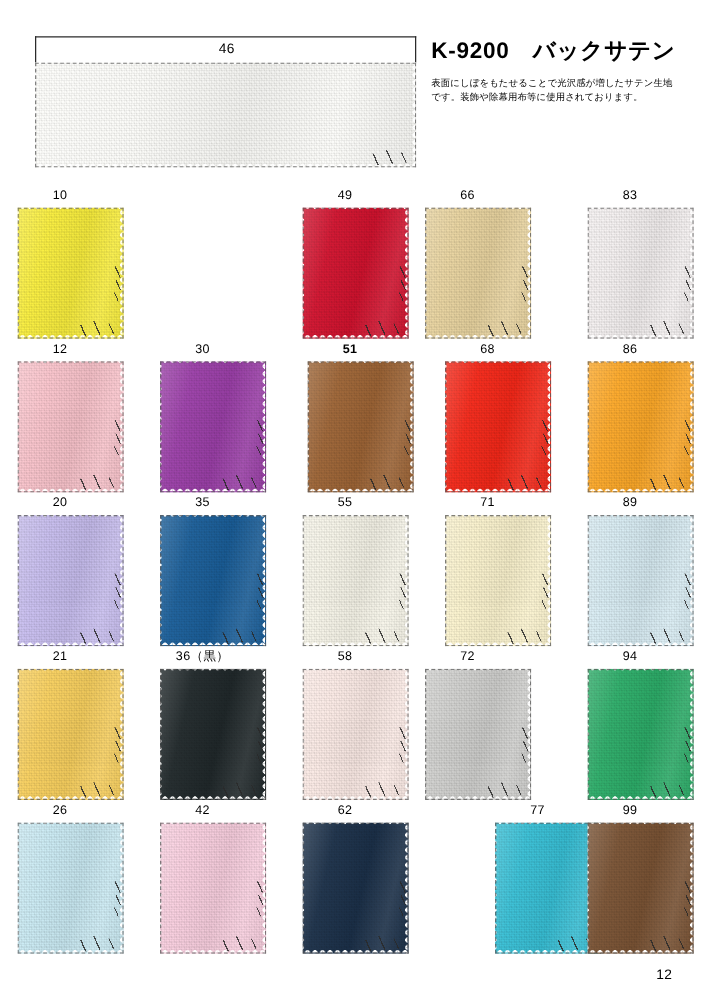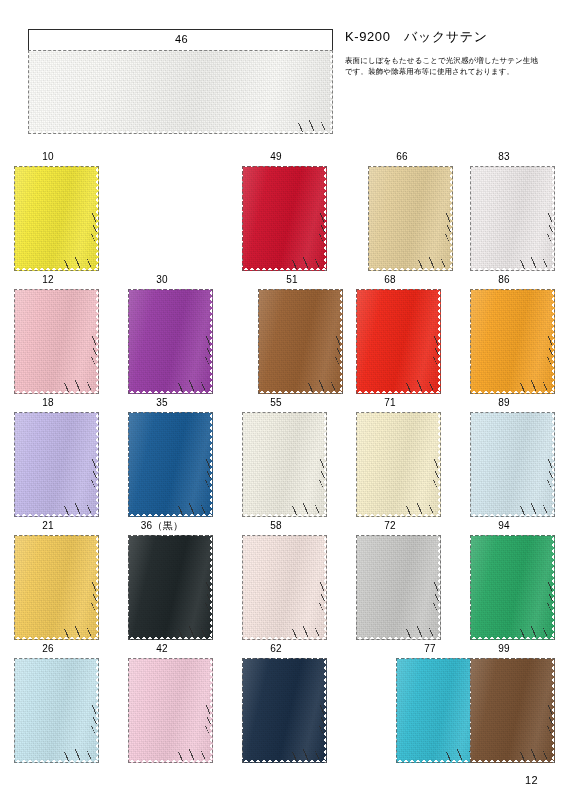--- a/index.html
+++ b/index.html
@@ -35,21 +35,21 @@
   #header-swatch-fabric{
     position:absolute; left:0; top:21px; width:305px; height:84px;
     box-sizing:border-box;
   }
 
   
   #header-text{
     position:absolute; left:345px; top:28px; width:205px;
   }
   #product-title{
-    font-size:13px; font-weight:normal; letter-spacing:.6px;
+    font-size:18px; font-weight:bold; letter-spacing:.6px;
     margin:0 0 9px 0; white-space:nowrap;
   }
   .spec-row{
     font-size:7.5px; line-height:10.5px; white-space:nowrap;
     display:flex;
   }
   .spec-key{ width:30px; flex:none; letter-spacing:.2px;}
   .spec-val{ letter-spacing:.1px; }
   #product-desc{
     margin-top:7px; font-size:7.5px; line-height:11px;
@@ -218,21 +218,21 @@
           <div class="sheen"></div>
           <div class="pink-t"></div>
           <div class="pink-b"></div>
           <div class="pink-l"></div>
           <div class="pink-r"></div>
           <div class="outline"></div>
           <div class="fray"></div>
           <div class="fray side"></div>
         </div>
       </div>
-      <div class="cell" style="left: 368px;">
+      <div class="cell" style="left: 340px;">
         <div class="cell-label">66</div>
         <div class="cell-fabric fabric">
           <div class="fill" style="background: rgb(233, 212, 160);"></div>
           <div class="tex"></div>
           <div class="sheen"></div>
           <div class="pink-t"></div>
           <div class="pink-b"></div>
           <div class="pink-l"></div>
           <div class="pink-r"></div>
           <div class="outline"></div>
@@ -280,21 +280,21 @@
           <div class="sheen"></div>
           <div class="pink-t"></div>
           <div class="pink-b"></div>
           <div class="pink-l"></div>
           <div class="pink-r"></div>
           <div class="outline"></div>
           <div class="fray"></div>
           <div class="fray side"></div>
         </div>
       </div>
-      <div class="cell" style="left: 258px;">
+      <div class="cell" style="left: 246px; font-weight: bold;">
         <div class="cell-label">51</div>
         <div class="cell-fabric fabric">
           <div class="fill" style="background: rgb(157, 100, 53);"></div>
           <div class="tex"></div>
           <div class="sheen"></div>
           <div class="pink-t"></div>
           <div class="pink-b"></div>
           <div class="pink-l"></div>
           <div class="pink-r"></div>
           <div class="outline"></div>
@@ -328,21 +328,21 @@
           <div class="pink-l"></div>
           <div class="pink-r"></div>
           <div class="outline"></div>
           <div class="fray"></div>
           <div class="fray side"></div>
         </div>
       </div>
     </div>
     <div class="grid-row">
       <div class="cell" style="left: 14px;">
-        <div class="cell-label">18</div>
+        <div class="cell-label">20</div>
         <div class="cell-fabric fabric">
           <div class="fill" style="background: rgb(199, 189, 238);"></div>
           <div class="tex"></div>
           <div class="sheen"></div>
           <div class="pink-t"></div>
           <div class="pink-b"></div>
           <div class="pink-l"></div>
           <div class="pink-r"></div>
           <div class="outline"></div>
           <div class="fray"></div>
@@ -449,21 +449,21 @@
           <div class="sheen"></div>
           <div class="pink-t"></div>
           <div class="pink-b"></div>
           <div class="pink-l"></div>
           <div class="pink-r"></div>
           <div class="outline"></div>
           <div class="fray"></div>
           <div class="fray side"></div>
         </div>
       </div>
-      <div class="cell" style="left: 356px;">
+      <div class="cell" style="left: 340px;">
         <div class="cell-label">72</div>
         <div class="cell-fabric fabric">
           <div class="fill" style="background: rgb(207, 207, 205);"></div>
           <div class="tex"></div>
           <div class="sheen"></div>
           <div class="pink-t"></div>
           <div class="pink-b"></div>
           <div class="pink-l"></div>
           <div class="pink-r"></div>
           <div class="outline"></div>

